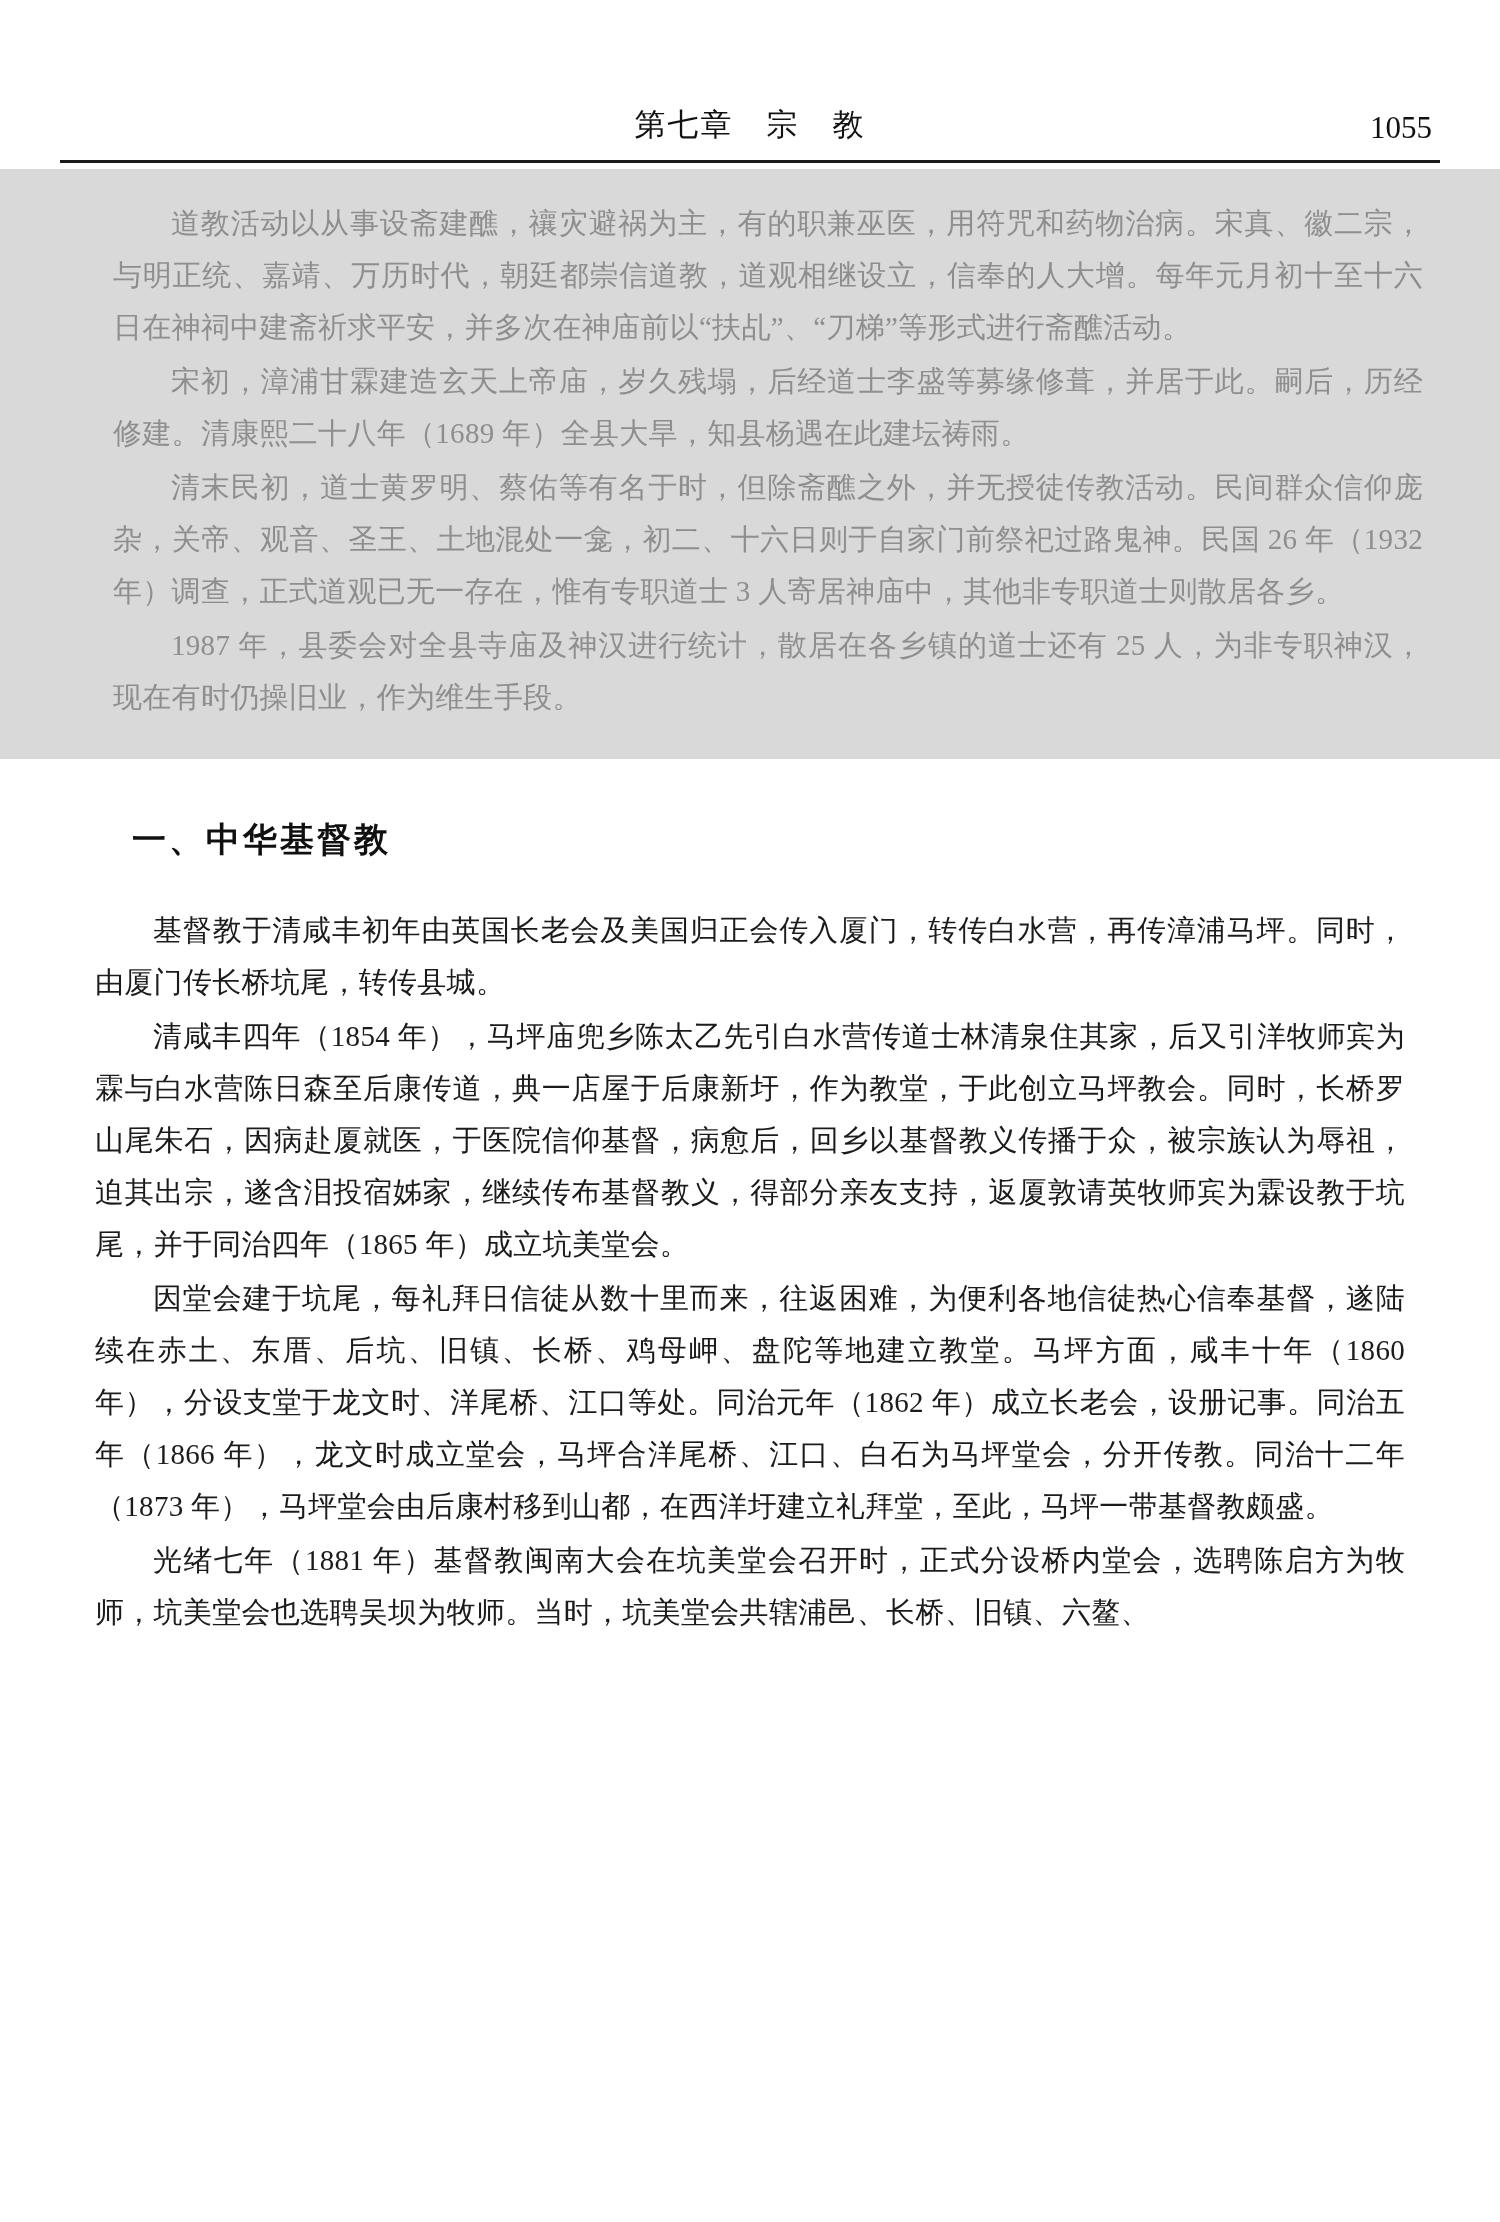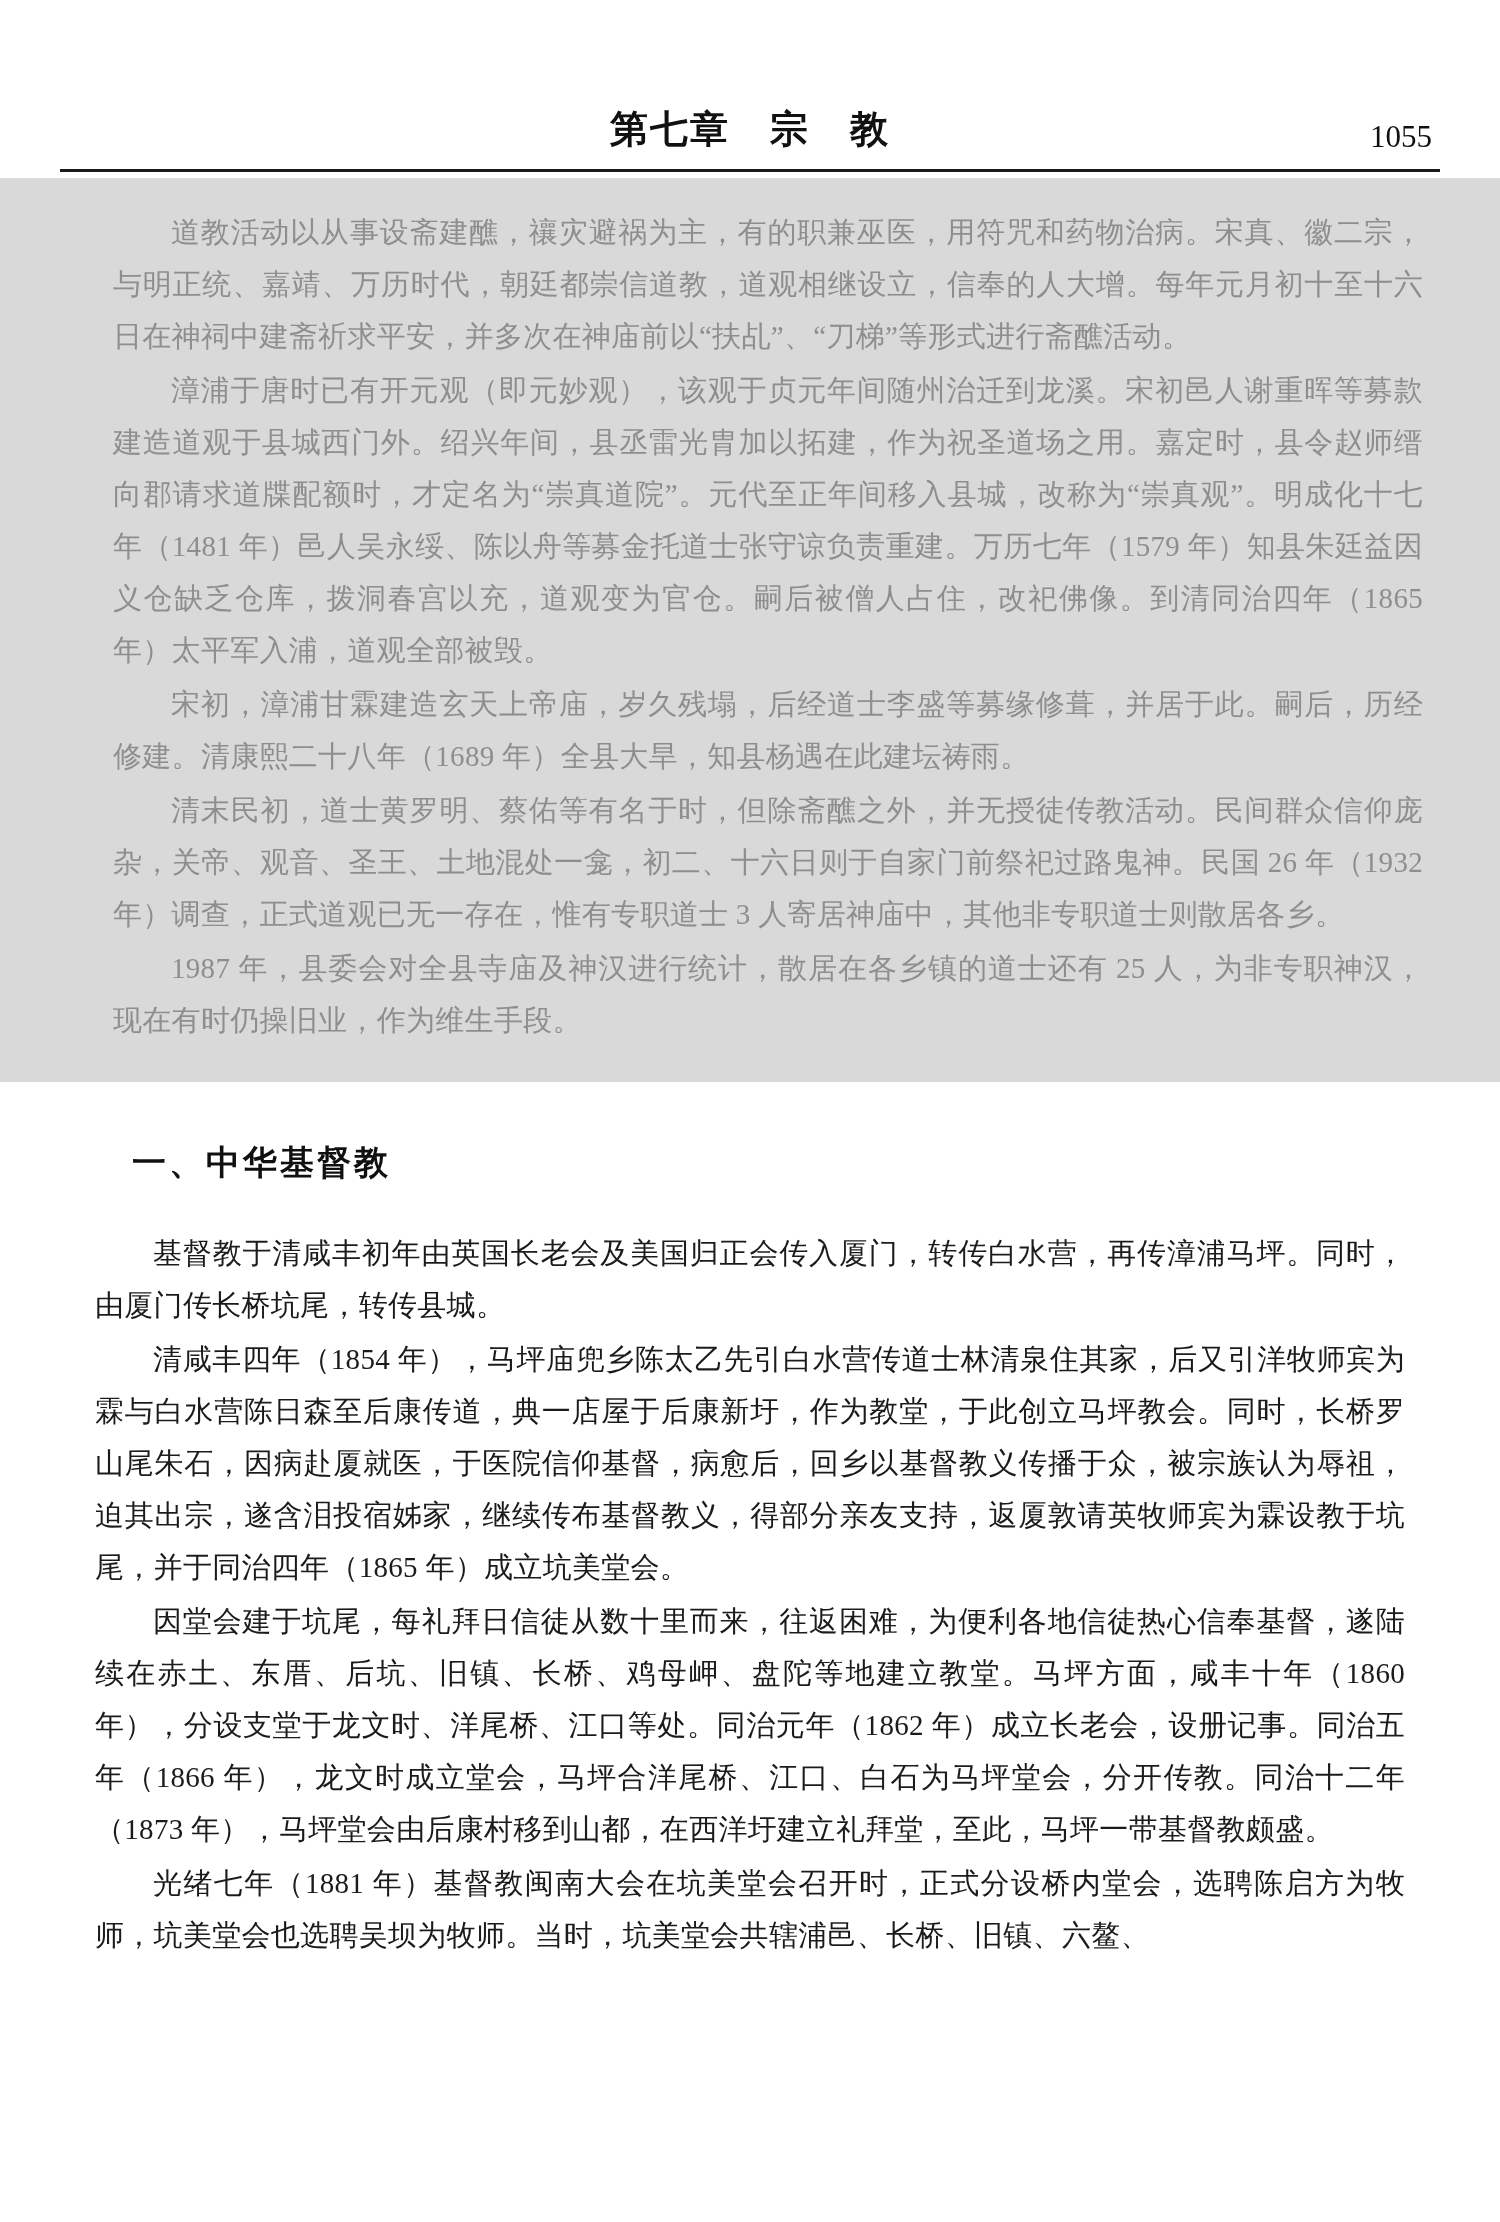--- a/index.html
+++ b/index.html
@@ -26,23 +26,23 @@
   .page-header {
     position: relative;
     width: 1380px;
     margin: 0 auto;
     padding-top: 104px;
     display: flex;
     align-items: baseline;
     justify-content: center;
   }
   .header-title {
-    font-size: 38px;
+    font-size: 31px;
     letter-spacing: 2px;
-    font-weight: bold;
+    font-weight: normal;
     color: #111;
     white-space: pre;
   }
   .header-pageno {
     position: absolute;
     right: 8px;
     bottom: 0;
     font-size: 31px;
     color: #111;
     font-family: "Liberation Serif", serif;
@@ -112,21 +112,20 @@
 
   <div class="page-header">
     <div class="header-title">第七章　宗　教</div>
     <div class="header-pageno">1055</div>
   </div>
   <div class="header-rule"></div>
 
   <div class="faded-block">
     <div class="col">
       <p class="para">道教活动以从事设斋建醮，禳灾避祸为主，有的职兼巫医，用符咒和药物治病。宋真、徽二宗，与明正统、嘉靖、万历时代，朝廷都崇信道教，道观相继设立，信奉的人大增。每年元月初十至十六日在神祠中建斋祈求平安，并多次在神庙前以“扶乩”、“刀梯”等形式进行斋醮活动。</p>
-      <p class="para">漳浦于唐时已有开元观（即元妙观），该观于贞元年间随州治迁到龙溪。宋初邑人谢重晖等募款建造道观于县城西门外。绍兴年间，县丞雷光胄加以拓建，作为祝圣道场之用。嘉定时，县令赵师缙向郡请求道牒配额时，才定名为“崇真道院”。元代至正年间移入县城，改称为“崇真观”。明成化十七年（1481 年）邑人吴永绥、陈以舟等募金托道士张守谅负责重建。万历七年（1579 年）知县朱廷益因义仓缺乏仓库，拨洞春宫以充，道观变为官仓。嗣后被僧人占住，改祀佛像。到清同治四年（1865 年）太平军入浦，道观全部被毁。</p>
       <p class="para">宋初，漳浦甘霖建造玄天上帝庙，岁久残塌，后经道士李盛等募缘修葺，并居于此。嗣后，历经修建。清康熙二十八年（1689 年）全县大旱，知县杨遇在此建坛祷雨。</p>
       <p class="para">清末民初，道士黄罗明、蔡佑等有名于时，但除斋醮之外，并无授徒传教活动。民间群众信仰庞杂，关帝、观音、圣王、土地混处一龛，初二、十六日则于自家门前祭祀过路鬼神。民国 26 年（1932 年）调查，正式道观已无一存在，惟有专职道士 3 人寄居神庙中，其他非专职道士则散居各乡。</p>
       <p class="para">1987 年，县委会对全县寺庙及神汉进行统计，散居在各乡镇的道士还有 25 人，为非专职神汉，现在有时仍操旧业，作为维生手段。</p>
     </div>
   </div>
 
 
   <h2 class="subsection-title">一、中华基督教</h2>
 
   <div class="col body-block">

